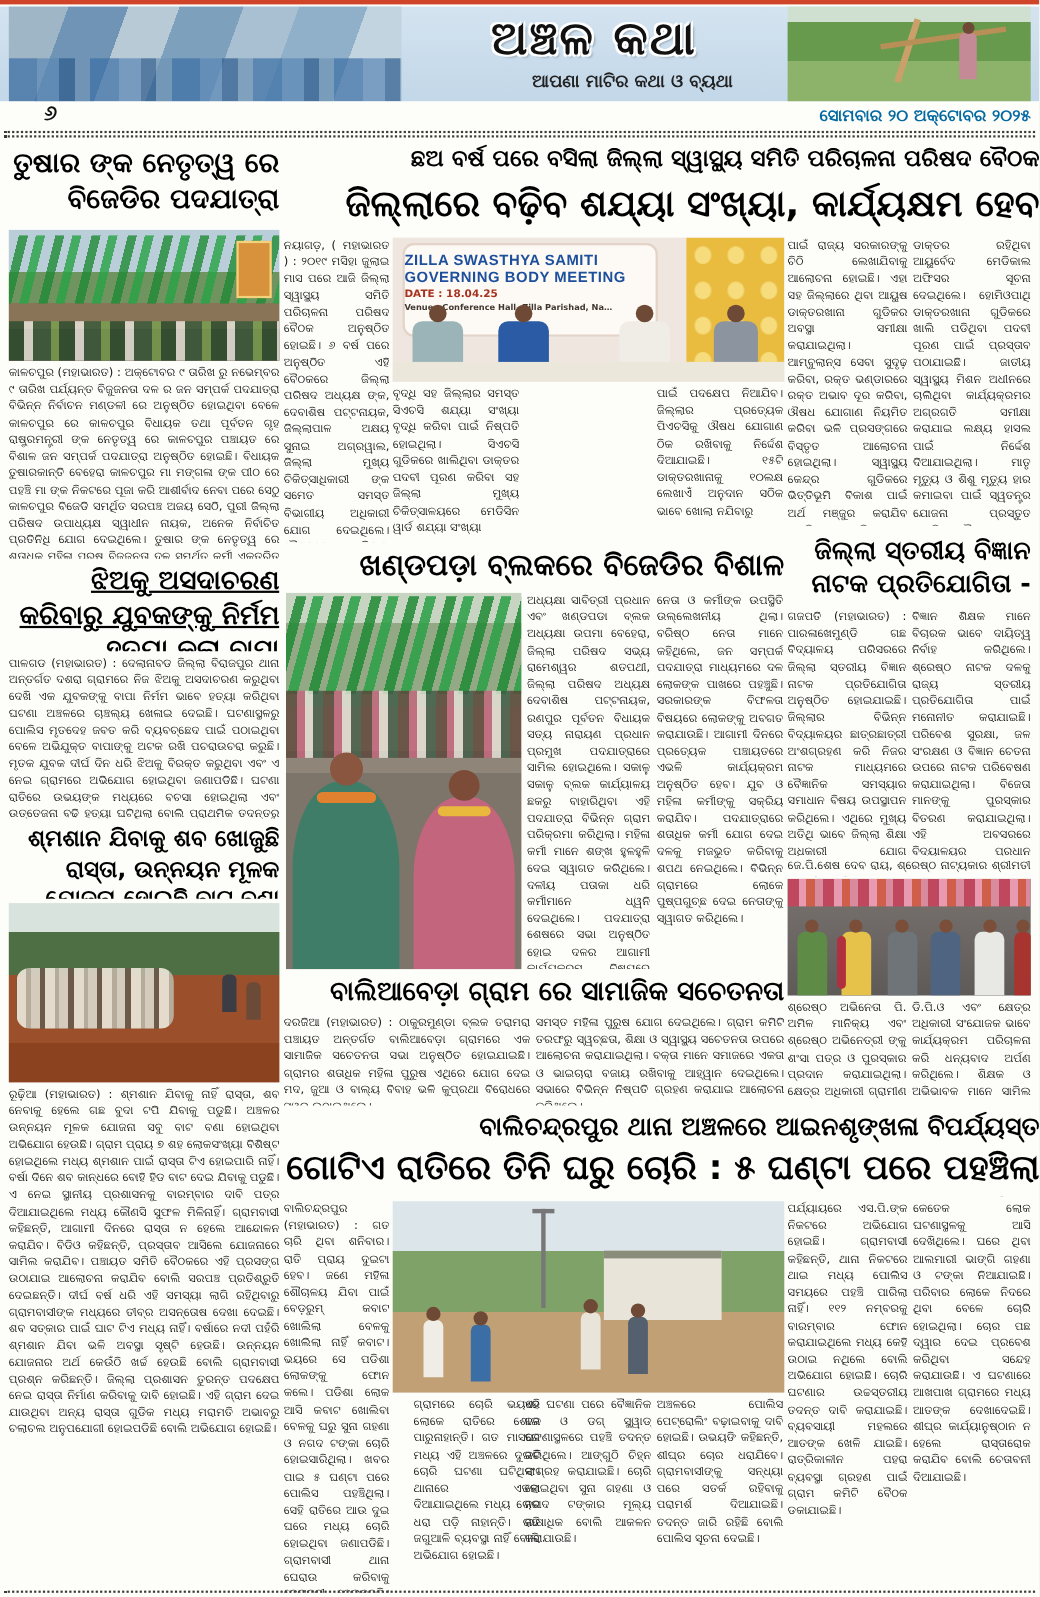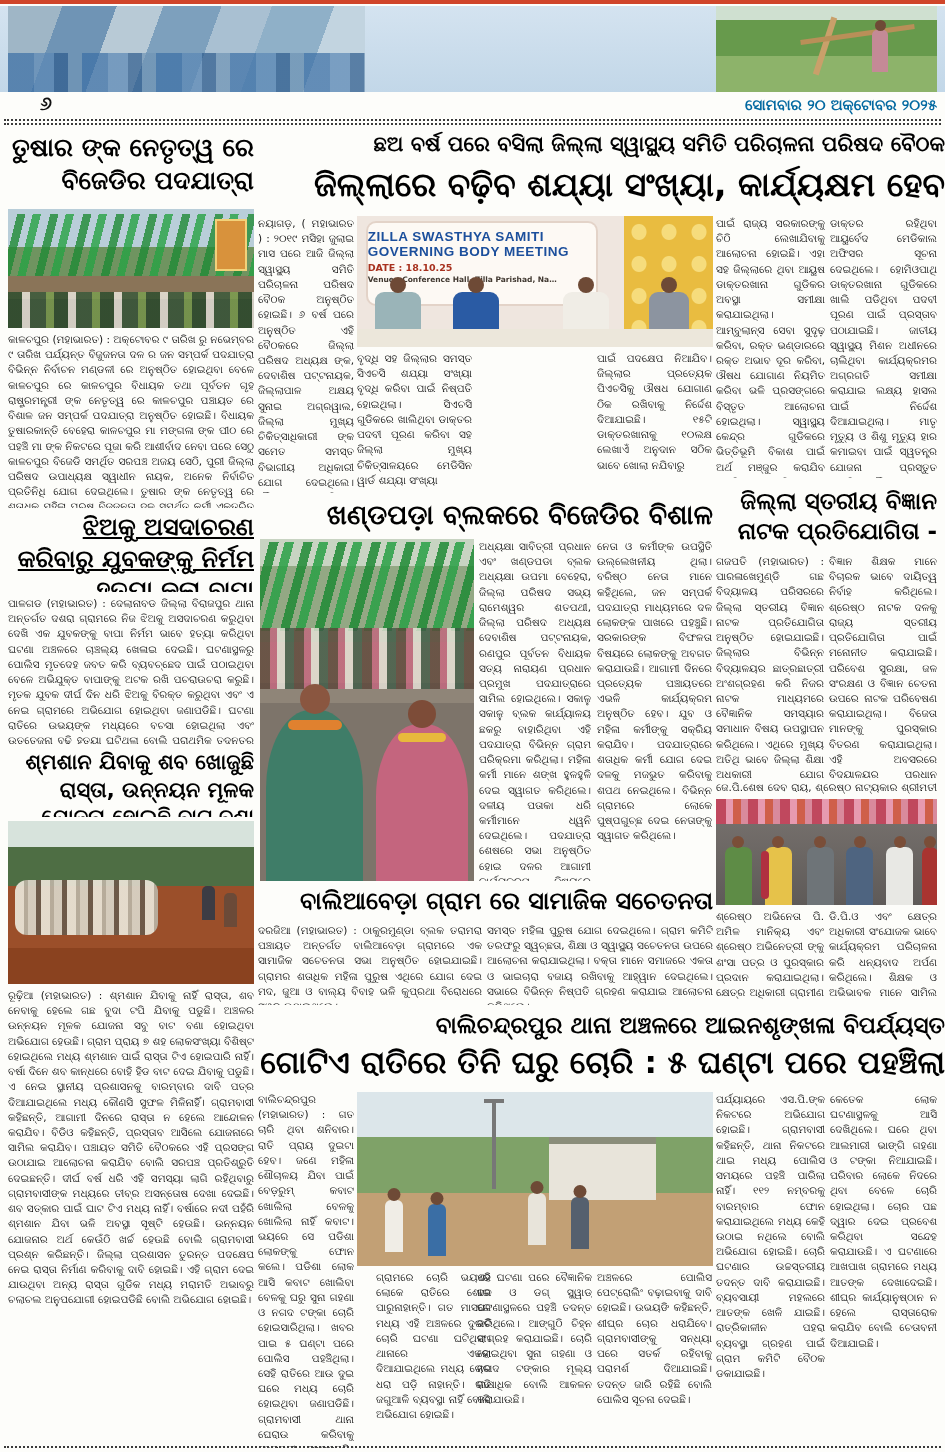--- a/index.html
+++ b/index.html
@@ -105,20 +105,22 @@
 <div class="page">
   <div class="abs topline"></div>
 
   <div class="abs mast-band"></div>
   <div class="abs mast-photo mp-left"></div>
   <div class="abs mast-photo mp-right">
     <div class="mr-pole"></div>
     <div class="mr-pole2"></div>
     <div class="mr-man"></div>
   </div>
+  <div class="abs mast-title">ଅଞ୍ଚଳ କଥା</div>
+  <div class="abs mast-sub">ଆପଣା ମାଟିର କଥା ଓ ବ୍ୟଥା</div>
 
   <div class="abs pageno">୬</div>
   <div class="abs dateline">ସୋମବାର ୨୦ ଅକ୍ଟୋବର ୨୦୨୫</div>
   <div class="abs sep-double"></div>
 
   <div class="abs hl" style="left:8px;top:131px;width:246px;height:76px;font-size:25px;">ତୁଷାର ଙ୍କ ନେତୃତ୍ୱ ରେ ବିଜେଡିର ପଦଯାତ୍ରା</div>
   <div class="abs photo ph-padyatra" style="left:8px;top:209px;width:246px;height:119px;">
     <div class="flags"></div>
     <div class="poster"></div>
     <div class="crowd"></div>
@@ -139,21 +141,21 @@
   <div class="abs hl" style="left:258px;top:131px;width:687px;height:30px;font-size:21px;">ଛଅ ବର୍ଷ ପରେ ବସିଲା ଜିଲ୍ଲା ସ୍ୱାସ୍ଥ୍ୟ ସମିତି ପରିଚାଳନା ପରିଷଦ ବୈଠକ</div>
   <div class="abs hl" style="left:258px;top:163px;width:687px;height:50px;font-size:33px;">ଜିଲ୍ଲାରେ ବଢ଼ିବ ଶଯ୍ୟା ସଂଖ୍ୟା, କାର୍ଯ୍ୟକ୍ଷମ ହେବ ଆଇସିୟୁ</div>
 
   <div class="abs body-text" style="left:258px;top:216px;width:96px;height:277px;">ନୟାଗଡ଼, ( ମହାଭାରତ ) : ୨୦୧୯ ମସିହା ଜୁଲାଇ ମାସ ପରେ ଆଜି ଜିଲ୍ଲା ସ୍ୱାସ୍ଥ୍ୟ ସମିତି ପରିଚାଳନା ପରିଷଦ ବୈଠକ ଅନୁଷ୍ଠିତ ହୋଇଛି। ୬ ବର୍ଷ ପରେ ଅନୁଷ୍ଠିତ ଏହି ବୈଠକରେ ଜିଲ୍ଲା ପରିଷଦ ଅଧ୍ୟକ୍ଷ ଙ୍କ, ଦେବାଶିଷ ପଟ୍ଟନାୟକ, ଜିଲ୍ଲାପାଳ ଅକ୍ଷୟ ସୁନାଇ ଅଗ୍ରୱାଲ, ଜିଲ୍ଲା ମୁଖ୍ୟ ଚିକିତ୍ସାଧିକାରୀ ଙ୍କ ସମେତ ସମସ୍ତ ବିଭାଗୀୟ ଅଧିକାରୀ ଯୋଗ ଦେଇଥିଲେ। ବୈଠକରେ ଜିଲ୍ଲା ଚିକିତ୍ସାଳୟର ଶଯ୍ୟା ସଂଖ୍ୟା ବୃଦ୍ଧି ପ୍ରସଙ୍ଗ ଆଲୋଚନା ହୋଇଥିଲା।</div>
 
   <div class="abs photo ph-meeting" style="left:357px;top:216px;width:356px;height:131px;">
     <div class="hm-panel"></div>
     <div class="hm-banner">
       <div class="hm-l1">ZILLA SWASTHYA SAMITI</div>
       <div class="hm-l2">GOVERNING BODY MEETING</div>
-      <div class="hm-l3">DATE : 18.10.25</div>
+      <div class="hm-l3">DATE : 18.04.25</div>
       <div class="hm-l4">Venue : Conference Hall, Zilla Parishad, Na…</div>
     </div>
     <div class="hm-p hm-p1"></div>
     <div class="hm-p hm-p2"></div>
     <div class="hm-p hm-p3"></div>
     <div class="hm-p hm-p4"></div>
     <div class="hm-table"></div>
   </div>
 
   <div class="abs body-text" style="left:357px;top:351px;width:115px;height:142px;">ବୃଦ୍ଧି ସହ ଜିଲ୍ଲାର ସମସ୍ତ ସିଏଚସି ଶଯ୍ୟା ସଂଖ୍ୟା ବୃଦ୍ଧି କରିବା ପାଇଁ ନିଷ୍ପତି ହୋଇଥିଲା। ସିଏଚସି ଗୁଡିକରେ ଖାଲିଥିବା ଡାକ୍ତର ପଦବୀ ପୂରଣ କରିବା ସହ ଜିଲ୍ଲା ମୁଖ୍ୟ ଚିକିତ୍ସାଳୟରେ ମେଡିସିନ ୱାର୍ଡ ଶଯ୍ୟା ସଂଖ୍ୟା</div>

